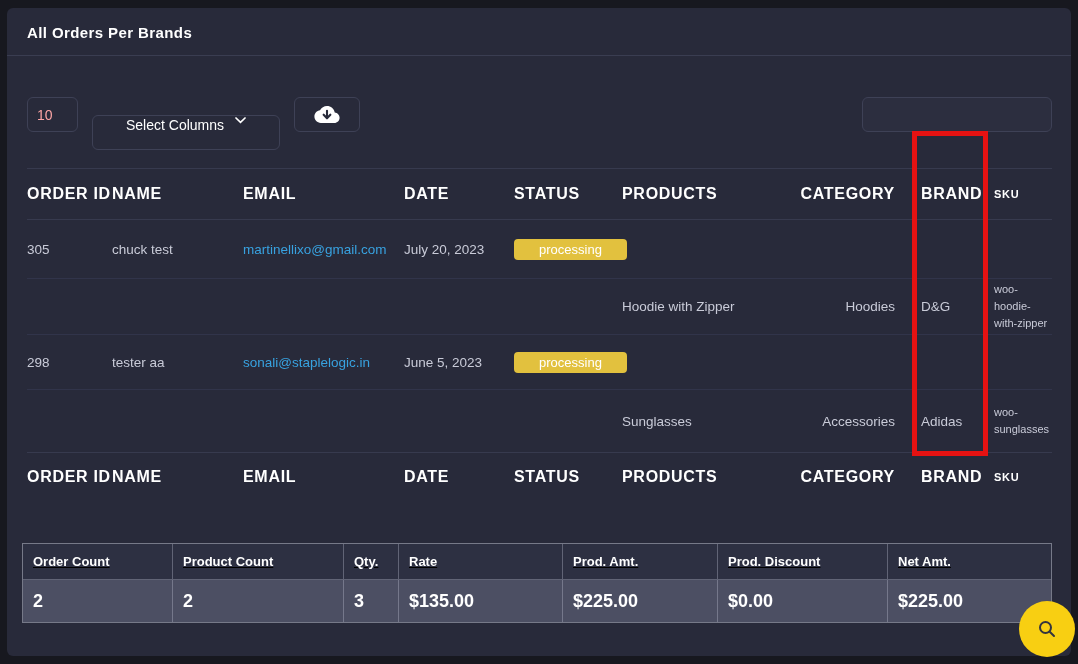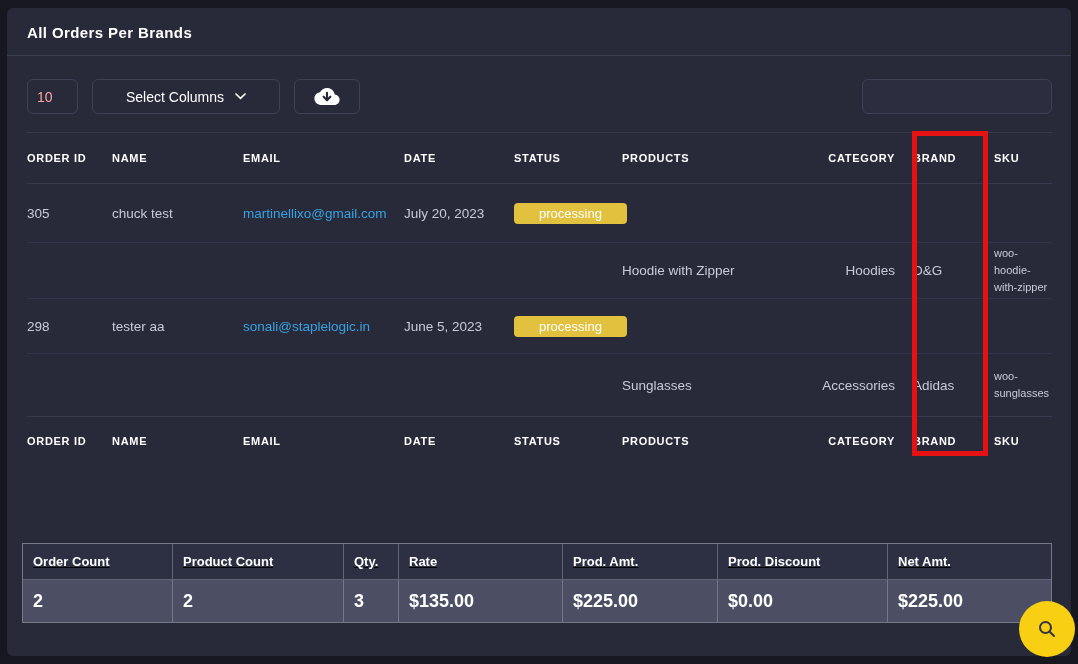--- a/index.html
+++ b/index.html
@@ -19,38 +19,38 @@
   .controls{display:flex;align-items:center;margin:23px 19px 0 20px;}
   .page-size{
     width:51px;height:35px;box-sizing:border-box;background:transparent;
     border:1px solid #3e4156;border-radius:6px;color:#fca5a5;font-size:14px;
     padding:0 9px;font-family:inherit;
   }
   .btn{
     height:35px;box-sizing:border-box;background:transparent;cursor:pointer;
     border:1px solid #3e4156;border-radius:6px;color:#fff;font-size:14px;font-family:inherit;
   }
-  .select-columns{width:188px;margin-left:14px;display:flex;align-items:center;justify-content:center;gap:11px;}
+  .select-columns{width:188px;margin-left:14px;display:flex;align-items:flex-start;justify-content:center;gap:11px;margin-top:36px;}
   .export{width:66px;margin-left:14px;display:flex;align-items:center;justify-content:center;}
   .search-input{
     margin-left:auto;width:190px;height:35px;box-sizing:border-box;background:#2c2e3f;
     border:1px solid #3e4156;border-radius:6px;color:#e8e9ef;padding:0 10px;font-size:14px;font-family:inherit;
   }
   
   .table{margin:18px 19px 0 20px;}
   .trow{display:grid;grid-template-columns:85px 131px 161px 110px 108px 168px 123px 75px 64px;align-items:center;}
   .thead{height:50px;border-top:1px solid #373a4e;border-bottom:1px solid #373a4e;}
   .tfoothead{height:48px;border-top:1px solid #373a4e;}
-  .th{font-size:11px;font-weight:700;color:#fff;letter-spacing:.7px;text-transform:uppercase;}
+  .th{font-size:16px;font-weight:700;color:#fff;letter-spacing:.7px;text-transform:uppercase;}
   .td{font-size:13.5px;color:#c9cbd8;}
   .drow{border-bottom:1px solid #31344a;}
   .drow.last{border-bottom:none;}
   .row-58{height:58px;}.row-55{height:55px;}.row-54{height:54px;}.row-62{height:62px;}
   .c-cat{text-align:right;padding-right:18px;}
-  .c-brand{padding-left:0;}
+  .c-brand{padding-left:8px;}
   .c-sku{padding-left:6px;font-size:11px;line-height:17px;word-break:normal;overflow-wrap:break-word;}
   .email-link{color:#38a2e0;text-decoration:none;cursor:pointer;}
   .badge{
     display:inline-block;background:#e2c13e;color:#fff;font-size:13px;
     padding:3px 25px;border-radius:4px;
   }
   
   .table-footer{display:flex;align-items:center;justify-content:space-between;margin:13px 19px 0 20px;height:30px;}
   .entries{font-size:12px;color:#ced0dc;letter-spacing:.4px;}
   .pager{display:flex;border:1px solid #43465a;border-radius:5px;overflow:hidden;height:29px;box-sizing:border-box;}

